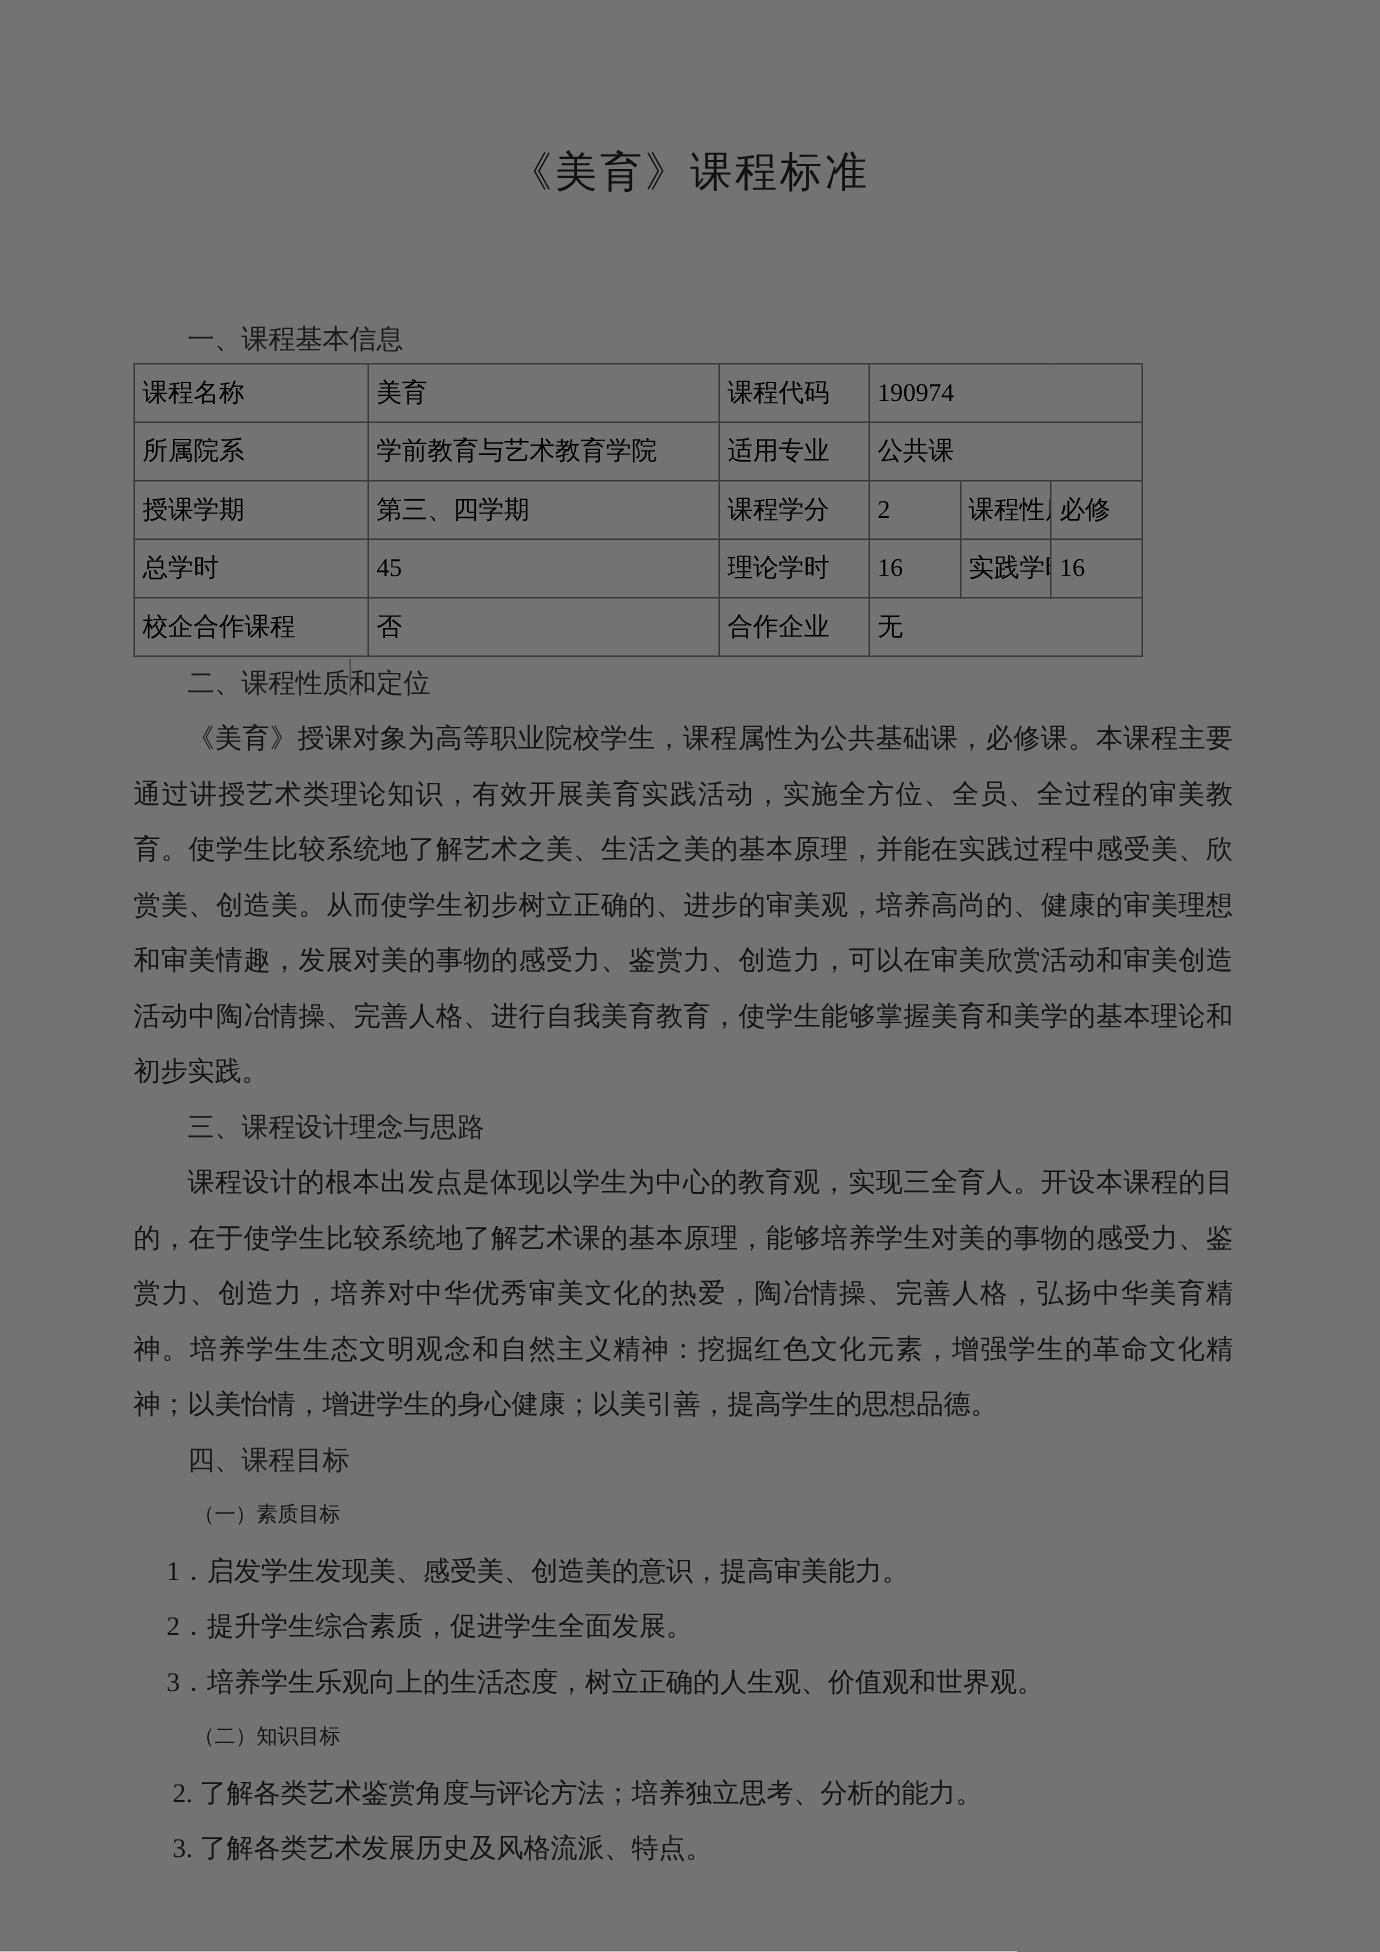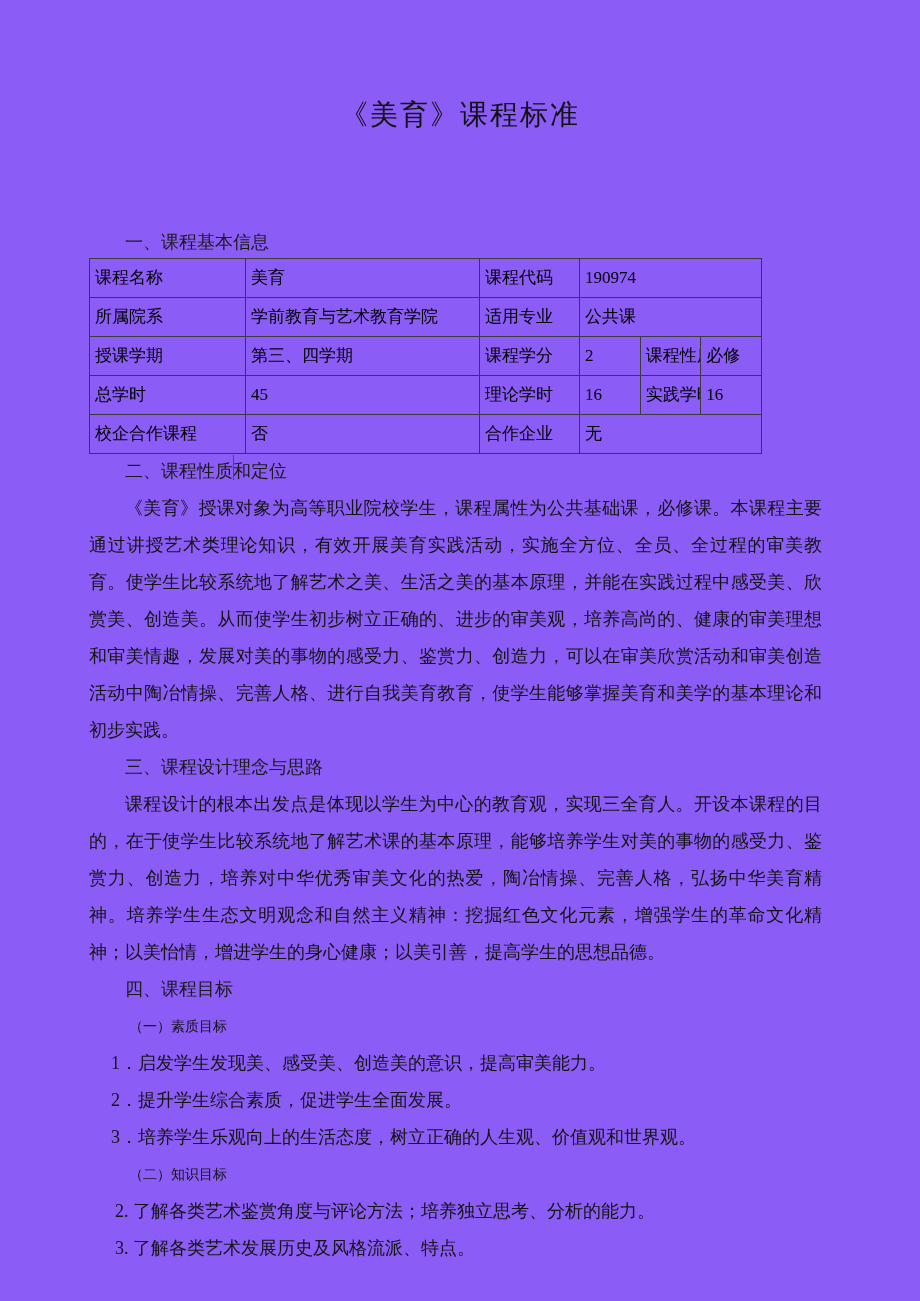--- a/index.html
+++ b/index.html
@@ -9,21 +9,21 @@
   }
   body {
     font-family: "Liberation Serif", "DejaVu Serif", serif;
     color: #000000;
   }
   .page {
     position: relative;
     width: 920px;
     height: 1301px;
     margin: 0 auto;
-    background: #8b5cf6;
+    background: #737373;
     overflow: hidden;
   }
   .doc-title {
     position: absolute;
     top: 96px;
     left: 0;
     width: 920px;
     text-align: center;
     font-size: 28px;
     letter-spacing: 2px;
@@ -32,21 +32,21 @@
   }
   .body-area {
     position: absolute;
     top: 213px;
     left: 89px;
     width: 733px;
   }
   .heading {
     font-size: 18px;
     line-height: 26px;
-    margin: 16px 0 3px 0;
+    margin: 0 0 3px 0;
     text-indent: 36px;
     color: #1a1a1a;
   }
   .heading-sec2 {
     position: relative;
     margin-top: 4px;
     margin-bottom: 6px;
   }
   
   .rule-artifact {

